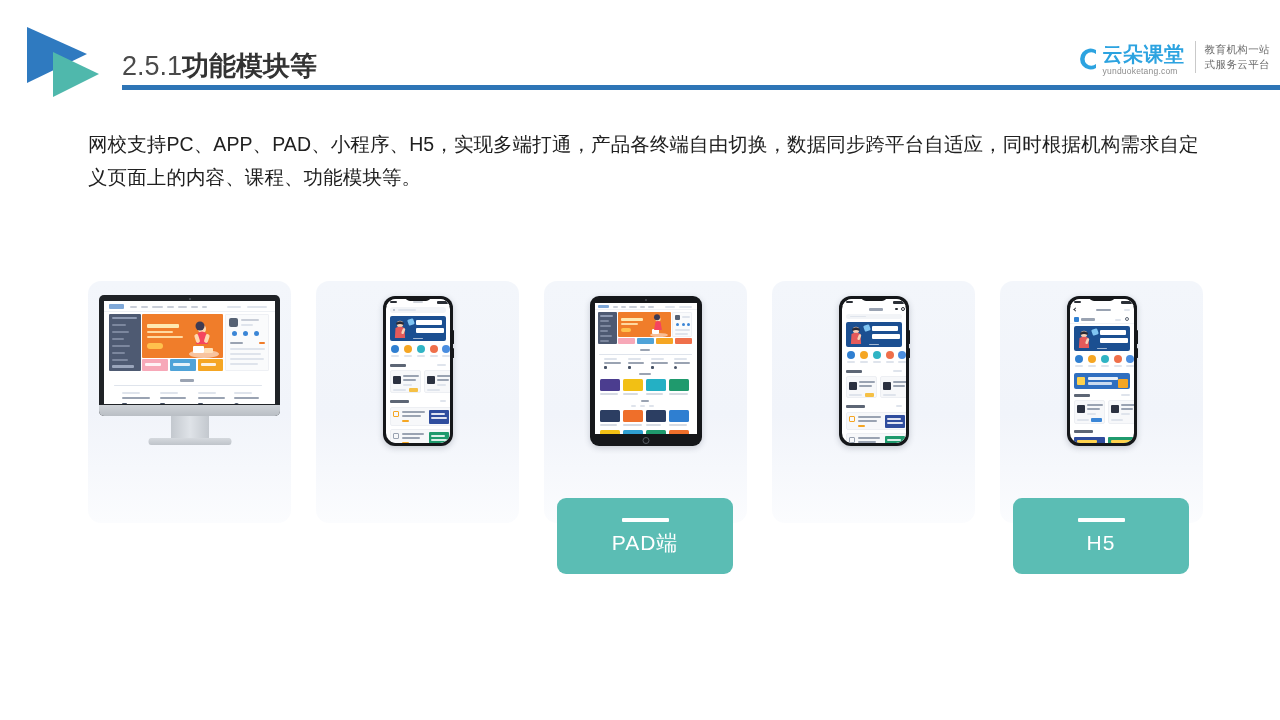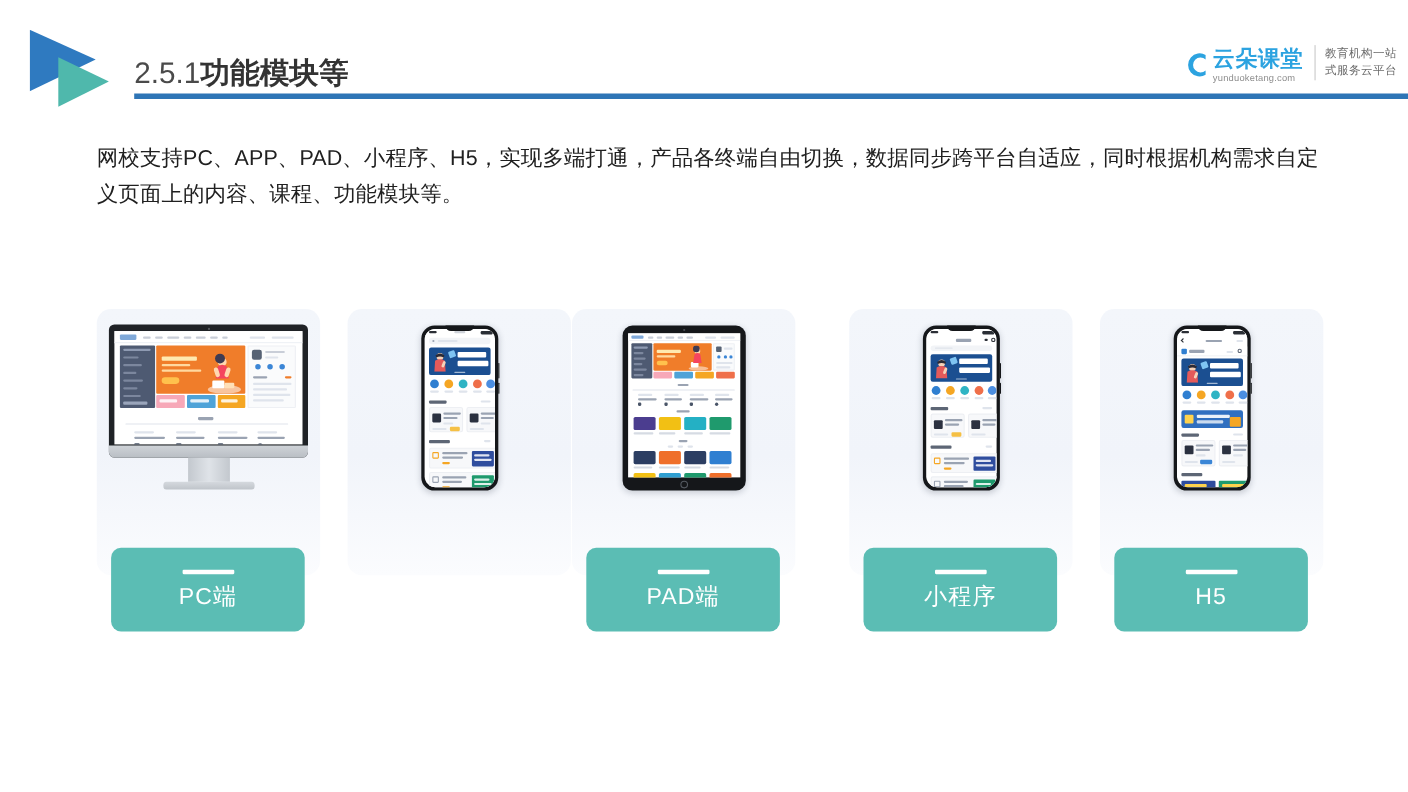--- a/index.html
+++ b/index.html
@@ -266,24 +266,20 @@
               <div class="mu line-d" style="left:130px;top:96px;width:25px;height:2px;"></div>
               <div class="mu" style="left:130px;top:102px;width:5px;height:5px;background:#4a5568;border-radius:50%;"></div>
 
             </div>
             <div class="imac-chin"></div>
           </div>
           <div class="imac-neck"></div>
           <div class="imac-base"></div>
         </div>
       </div>
-      <div class="pill">
-        <div class="pill-bar"></div>
-        <div class="pill-label">PC端</div>
-      </div>
     </div>
 
     <div class="card" style="left:228px">
       <div class="device-wrap">
         <div class="phone">
           <div class="notch"></div>
           <div class="side-btn" style="top:34px;height:14px;"></div>
           <div class="side-btn" style="top:52px;height:10px;"></div>
           <div class="phone-screen">
             <div class="ph-status"></div>
@@ -357,21 +353,21 @@
               <div class="mu" style="right:2px;top:2px;width:20px;height:13px;background:#1f9a6d;border-radius:1px;">
                 <div class="mu" style="left:2px;top:3px;width:14px;height:2px;background:#fff;opacity:.85;border-radius:1px;"></div>
                 <div class="mu" style="left:2px;top:7px;width:16px;height:2px;background:#fff;opacity:.85;border-radius:1px;"></div>
               </div>
             </div>
           </div>
         </div>
       </div>
     </div>
 
-    <div class="card" style="left:432px">
+    <div class="card" style="left:456px">
       <div class="device-wrap">
         <div class="ipad">
           <div class="ipad-cam"></div>
           <div class="ipad-screen">
             <div class="mu" style="left:0;top:0;width:100%;height:7px;background:#fff;border-bottom:1px solid #f0f2f6;"></div>
             <div class="mu" style="left:3px;top:2px;width:11px;height:3px;background:#7fa8d8;border-radius:1px;"></div>
             <div class="mu line" style="left:18px;top:3px;width:5px;height:1.5px;"></div>
             <div class="mu line" style="left:26px;top:3px;width:5px;height:1.5px;"></div>
             <div class="mu line" style="left:34px;top:3px;width:8px;height:1.5px;"></div>
             <div class="mu line" style="left:45px;top:3px;width:5px;height:1.5px;"></div>
@@ -544,24 +540,20 @@
               <div class="mu line-d" style="left:11px;top:3px;width:22px;height:2px;"></div>
               <div class="mu line-d" style="left:11px;top:7px;width:18px;height:2px;"></div>
               <div class="mu" style="right:2px;top:2px;width:20px;height:12px;background:#1f9a6d;border-radius:1px;">
                 <div class="mu" style="left:2px;top:3px;width:14px;height:2px;background:#fff;opacity:.85;border-radius:1px;"></div>
 
               </div>
             </div>
           </div>
         </div>
       </div>
-      <div class="pill">
-        <div class="pill-bar"></div>
-        <div class="pill-label">小程序</div>
-      </div>
     </div>
 
     <div class="card" style="left:912px">
       <div class="device-wrap">
         <div class="phone">
           <div class="notch"></div>
           <div class="side-btn" style="top:34px;height:14px;"></div>
           <div class="side-btn" style="top:52px;height:10px;"></div>
           <div class="phone-screen">
             <div class="ph-status"></div>

